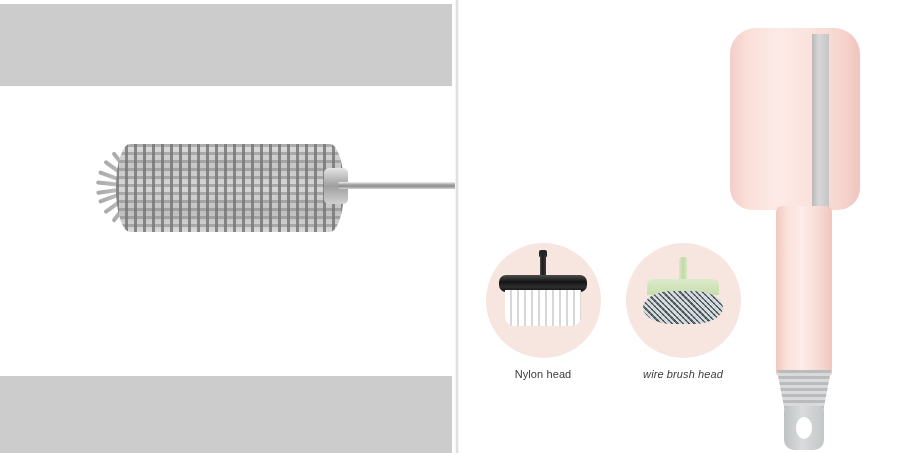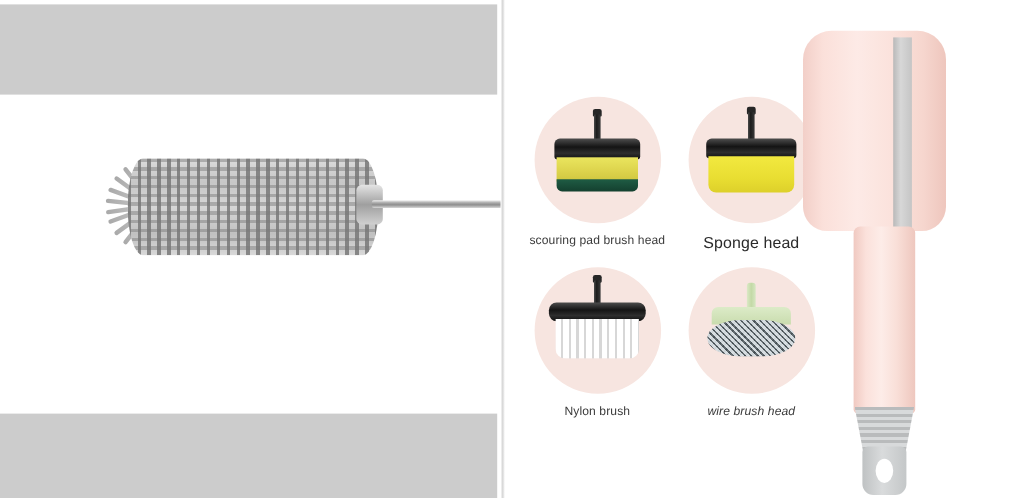--- a/index.html
+++ b/index.html
@@ -343,49 +343,30 @@
 
     </div>
   </div>
 
   <div class="panel-divider"></div>
 
   <div class="right-panel">
 
     <div class="head-grid">
 
-      <div class="head-cell cell-0">
-        <div class="head-circle">
-          <div class="stem-knob sp-knob"></div>
-          <div class="stem sp-stem"></div>
-          <div class="collar sp-collar"></div>
-          <div class="sp-yellow"></div>
-          <div class="sp-green"></div>
-        </div>
-        <div class="head-label">scouring pad brush head</div>
-      </div>
-
-      <div class="head-cell cell-1">
-        <div class="head-circle">
-          <div class="stem-knob sg-knob"></div>
-          <div class="stem sg-stem"></div>
-          <div class="collar sg-collar"></div>
-          <div class="sg-yellow"></div>
-        </div>
-        <div class="head-label large">Sponge head</div>
-      </div>
+
 
       <div class="head-cell cell-2">
         <div class="head-circle">
           <div class="stem-knob ny-knob"></div>
           <div class="stem ny-stem"></div>
           <div class="collar ny-collar"></div>
           <div class="ny-bristles"></div>
         </div>
-        <div class="head-label">Nylon brush</div>
+        <div class="head-label">Nylon head</div>
       </div>
 
       <div class="head-cell cell-3">
         <div class="head-circle">
           <div class="wb-stem"></div>
           <div class="wb-top"></div>
           <div class="wb-mesh"></div>
         </div>
         <div class="head-label">wire brush head</div>
       </div>

